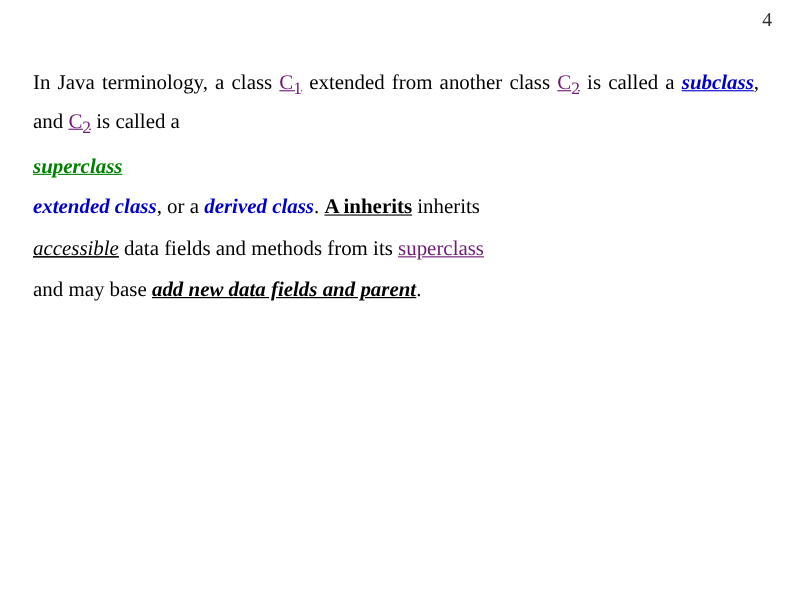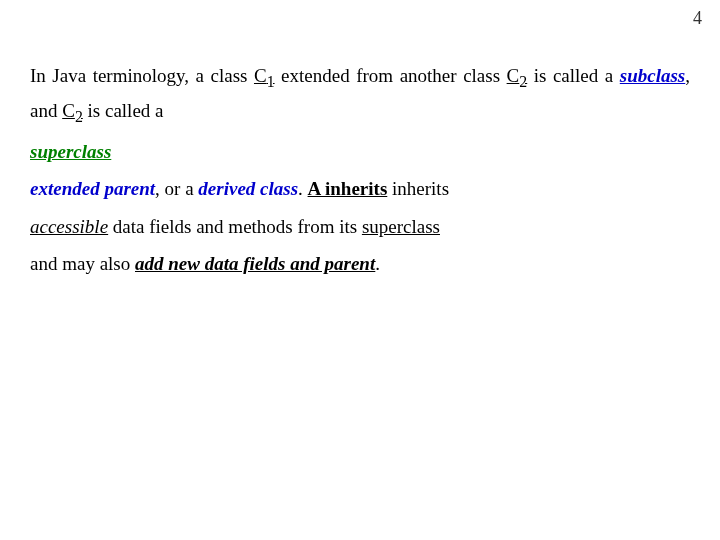--- a/index.html
+++ b/index.html
@@ -23,21 +23,21 @@
       position: absolute;
       top: 60px;
       left: 30px;
       right: 30px;
       bottom: 20px;
       font-size: 19px;
       line-height: 1.65;
       color: #000;
       text-align: justify;
     }
-    .blue { color: #000000; }
+    .blue { color: #701a75; }
     .italic-red { color: #cc0000; font-style: italic; font-weight: bold; }
     .italic-blue { color: #0000cc; font-style: italic; font-weight: bold; }
     .underline { text-decoration: underline; }
     .bold-underline { font-weight: bold; text-decoration: underline; }
     .italic-bold-underline { font-style: italic; font-weight: bold; text-decoration: underline; }
     .superclass-green { color: #008000; font-style: italic; font-weight: bold; }
     p {
       margin-bottom: 6px;
     }
   </style>
@@ -49,21 +49,21 @@
 </div>
 
 <div class="content">
   <p>
     <span>In Java terminology, a class </span><span class="blue underline">C<sub>1</sub></span><span> extended from another class </span><span class="blue underline">C<sub>2</sub></span><span> is called a </span><span class="blue italic-blue underline">subclass</span><span>, and </span><span class="blue underline">C<sub>2</sub></span><span> is called a</span>
   </p>
   <p>
     <span class="superclass-green italic-bold-underline">superclass</span>
   </p>
   <p>
-    <span class="italic-blue">extended parent</span><span>, or a </span><span class="italic-blue">derived class</span><span>. </span><span class="bold-underline">A inherits</span><span> inherits</span>
+    <span class="italic-blue">extended class</span><span>, or a </span><span class="italic-blue">derived class</span><span>. </span><span class="bold-underline">A inherits</span><span> inherits</span>
   </p>
   <p>
     <span class="bold-underline" style="font-style:italic;"><span style="font-style:italic; font-weight:normal; text-decoration:underline;">accessible</span></span><span> data fields and methods from its </span><span class="blue underline">superclass</span>
   </p>
   <p>
-    <span>and may also </span><span class="bold-underline" style="font-weight:bold; text-decoration:underline; font-style:italic;"><span style="font-weight:bold; text-decoration:underline; font-style:italic;">add new data fields and parent</span></span><span>.</span>
+    <span>and may base </span><span class="bold-underline" style="font-weight:bold; text-decoration:underline; font-style:italic;"><span style="font-weight:bold; text-decoration:underline; font-style:italic;">add new data fields and parent</span></span><span>.</span>
   </p>
 </div>
 
 </body></html>

